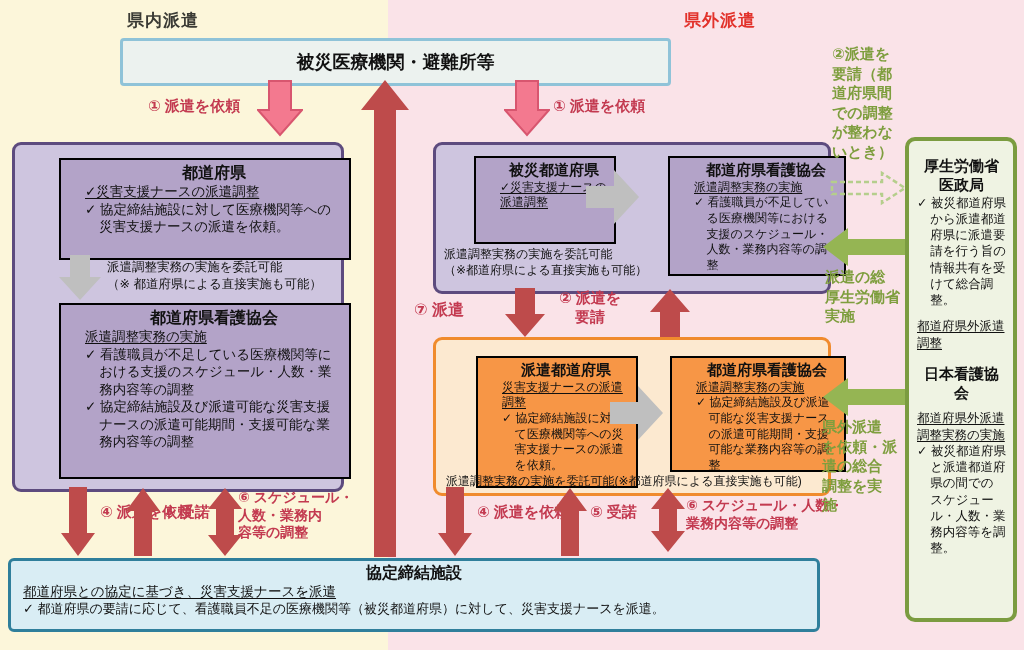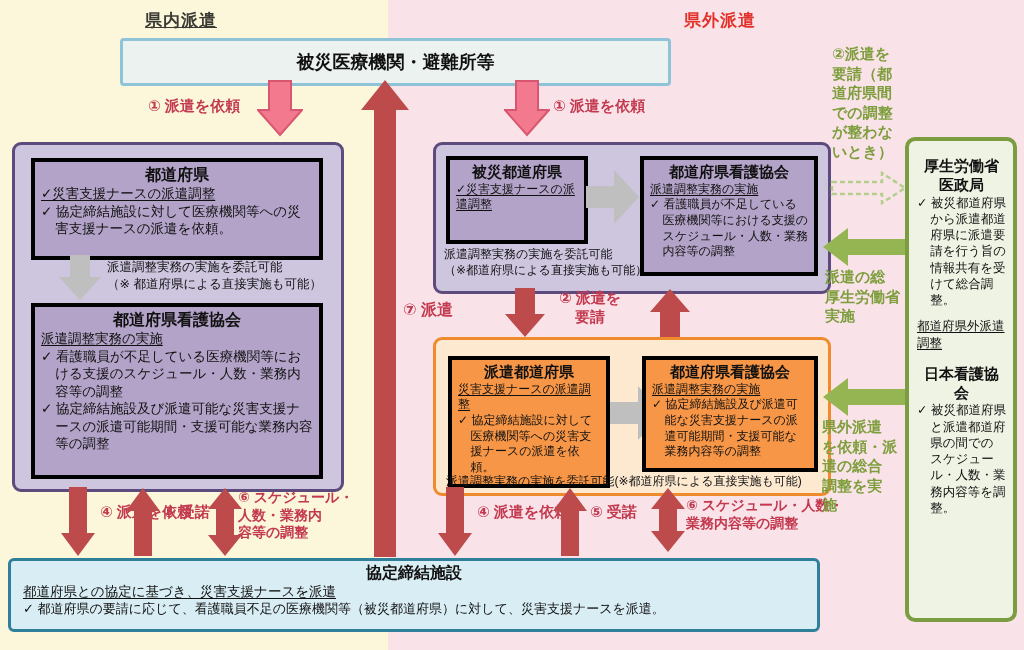--- a/index.html
+++ b/index.html
@@ -10,21 +10,21 @@
   .bg-right{left:388px;top:0;width:636px;height:650px;background:#FAE3E8;}
 
   .hdr{font-size:17px;font-weight:bold;letter-spacing:1px;}
   .hdr-in{color:#3A3A34;}
   .hdr-out{color:#E2322B;}
 
   .topbox{left:120px;top:38px;width:545px;height:42px;background:#ECF2EF;border:3px solid #8FC3D8;border-radius:4px;display:flex;align-items:center;justify-content:center;font-size:18px;font-weight:bold;color:#111;}
 
   .pcontainer{background:#CEC5DF;border:3px solid #5D4B7E;border-radius:9px;}
   .ocontainer{background:#FCE9D0;border:3px solid #F08B2D;border-radius:9px;}
-  .innerbox{background:#B3A3C8;border:4px solid #000000;color:#111;box-sizing:border-box;padding:3px 6px 4px 6px;}
+  .innerbox{background:#B3A3C8;border:2px solid #000000;color:#111;box-sizing:border-box;padding:3px 6px 4px 24px;margin-left:28px;}
   .innerbox.orange{background:#F79646;}
   .bt{text-align:center;font-weight:bold;font-size:16px;line-height:1.25;color:#111;}
   .bt.small{font-size:15px;}
   .body13{font-size:13.5px;line-height:1.3;color:#111;}
   .body12{font-size:12px;line-height:1.3;color:#111;}
   .u{text-decoration:underline;text-underline-offset:2px;}
   .hang{padding-left:1.05em;text-indent:-1.05em;}
   .pre{white-space:pre-line;}
   .note{font-size:12.5px;line-height:1.35;color:#111;}
 
@@ -38,31 +38,31 @@
   .bottombox{left:8px;top:558px;width:812px;height:74px;background:#D9EDF4;border:3px solid #2F7F9B;border-radius:6px;box-sizing:border-box;padding:2px 12px;}
   svg{display:block;}
 </style>
 </head>
 <body>
 
 <div id="canvas">
   <div class="abs bg-left"></div>
   <div class="abs bg-right"></div>
 
-  <div class="abs hdr hdr-in" style="left:145px;top:9px;text-decoration:underline;">県内派遣</div>
+  <div class="abs hdr hdr-in" style="left:127px;top:9px;">県内派遣</div>
   <div class="abs hdr hdr-out" style="left:684px;top:9px;">県外派遣</div>
 
   <div class="abs topbox">
     <span>被災医療機関・避難所等</span>
   </div>
 
   <svg class="abs" style="left:360px;top:80px;" width="50" height="478">
     <polygon points="25,0 49,30 36,30 36,477 14,477 14,30 1,30" fill="#BE4B4B"></polygon>
   </svg>
-  <div class="abs rlabel" style="left:403px;top:300px;font-size:16px;">⑦ 派遣</div>
+  <div class="abs rlabel" style="left:414px;top:300px;font-size:16px;">⑦ 派遣</div>
 
   <svg class="abs" style="left:257px;top:80px;" width="46" height="57">
     <polygon points="12,1 34,1 34,30 45,30 23,55 1,30 12,30" fill="#F3798F" stroke="#D8566F" stroke-width="2"></polygon>
   </svg>
   <div class="abs rlabel" style="left:148px;top:97px;">① 派遣を依頼</div>
   <svg class="abs" style="left:504px;top:80px;" width="46" height="57">
     <polygon points="12,1 34,1 34,30 45,30 23,55 1,30 12,30" fill="#F3798F" stroke="#D8566F" stroke-width="2"></polygon>
   </svg>
   <div class="abs rlabel" style="left:553px;top:97px;">① 派遣を依頼</div>
 
@@ -187,15 +187,16 @@
 遣の総合
 調整を実
 施</div>
 
   <div class="abs greenbox">
     <div class="gb-title pre">厚生労働省
 医政局</div>
     <div class="gb-text hang">✓ 被災都道府県から派遣都道府県に派遣要請を行う旨の情報共有を受けて総合調整。</div>
     <div class="gb-text u" style="margin-top:10px;">都道府県外派遣調整</div>
     <div class="gb-title" style="margin-top:14px;">日本看護協会</div>
+    <div class="gb-text u" style="margin-top:8px;">都道府県外派遣調整実務の実施</div>
     <div class="gb-text hang">✓ 被災都道府県と派遣都道府県の間でのスケジュール・人数・業務内容等を調整。</div>
   </div>
 </div>
 
 </body></html>

